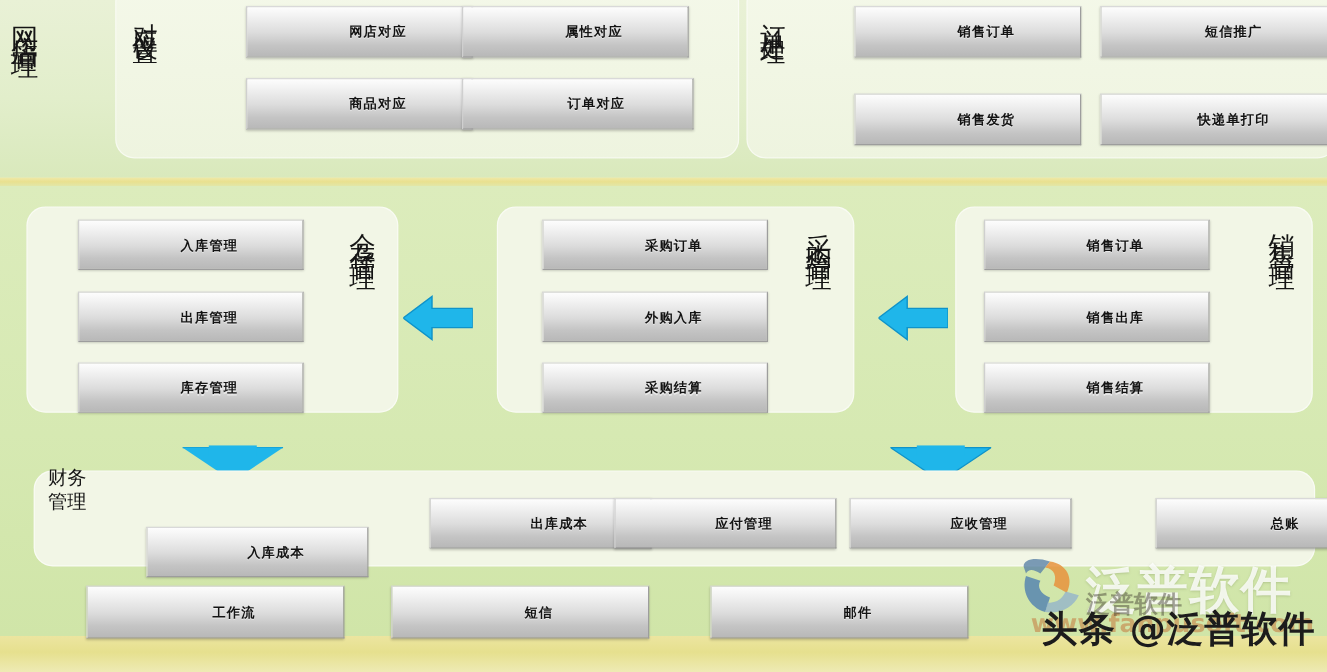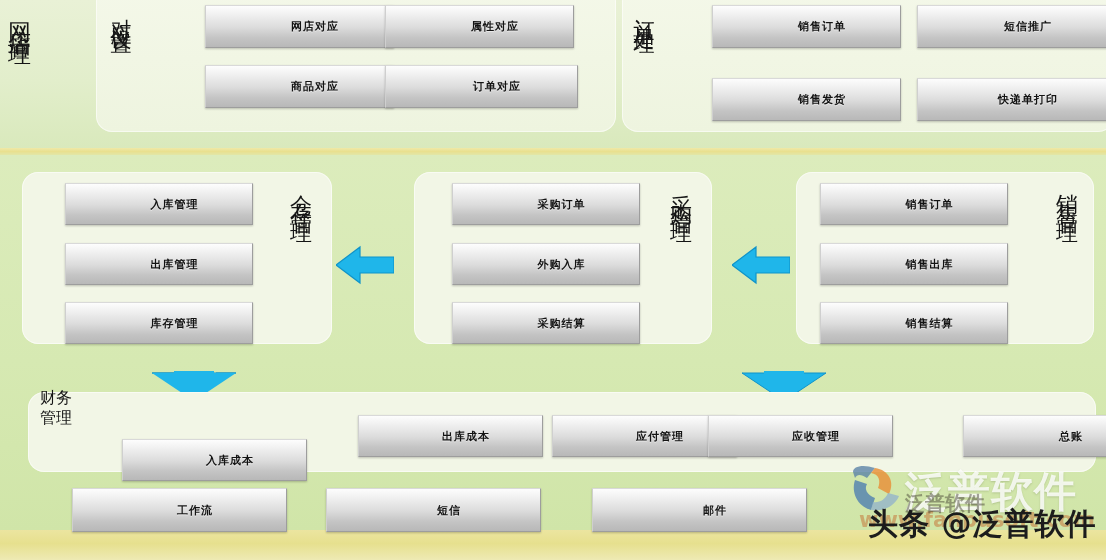--- a/index.html
+++ b/index.html
@@ -236,21 +236,21 @@
       <polygon points="0,2 84,2 42,30" fill="#1fb6ea" stroke="#0f93c9" stroke-width="1"></polygon>
       <polygon points="22,0 62,0 62,9 22,9" fill="#1fb6ea"></polygon>
     </svg>
   </div>
 
   <div class="panel" style="left:28px; top:392px; width:1068px; height:80px;"></div>
   <div class="hlabel" style="left:40px; top:388px;">财务管理</div>
 
   <div class="btn" style="left:122px; top:439px; width:152px; height:40px;text-align:center;">入库成本</div>
   <div class="btn" style="left:322px; top:415px; width:152px; height:40px;margin-left:36px;">出库成本</div>
-  <div class="btn" style="left:512px; top:415px; width:152px; height:40px;margin-left:40px;">应付管理</div>
+  <div class="btn" style="left:512px; top:415px; width:152px; height:40px;">应付管理</div>
   <div class="btn" style="left:708px; top:415px; width:152px; height:40px;">应收管理</div>
   <div class="btn" style="left:918px; top:415px; width:152px; height:40px;margin-left:45px;">总账</div>
 
   <div class="btn" style="left:72px;  top:488px; width:182px; height:42px;">工作流</div>
   <div class="btn" style="left:326px; top:488px; width:182px; height:42px;">短信</div>
   <div class="btn" style="left:592px; top:488px; width:182px; height:42px;">邮件</div>
 
   <div id="brand-watermark">
     <svg width="66" height="58" viewBox="0 0 66 58" style="position:absolute;left:0;top:0;" aria-hidden="true">
       <path d="M8 10 C8 4, 18 2, 30 6 L22 16 C16 12, 12 12, 10 16 Z" fill="#5b83a8" opacity="0.8"></path>

